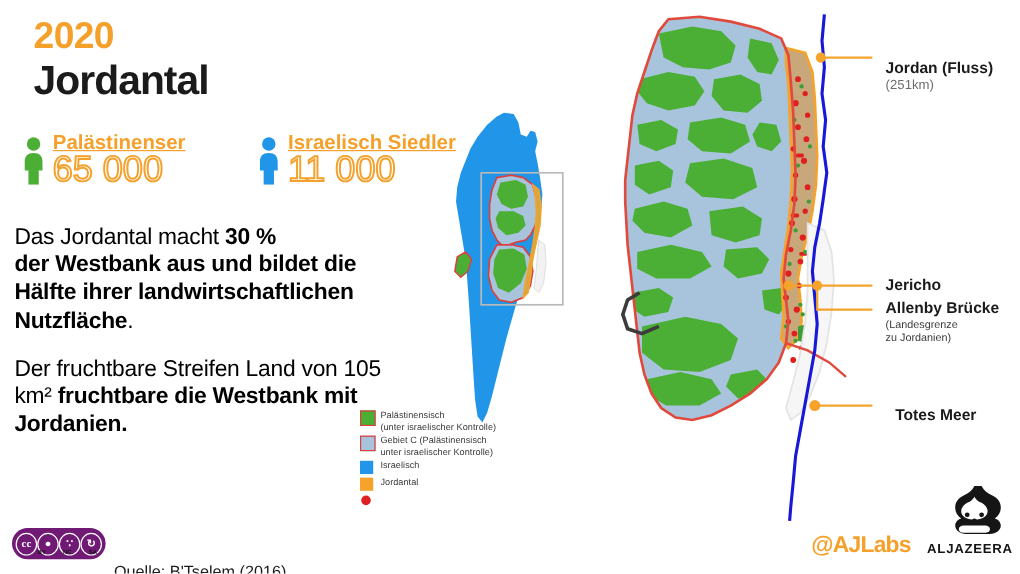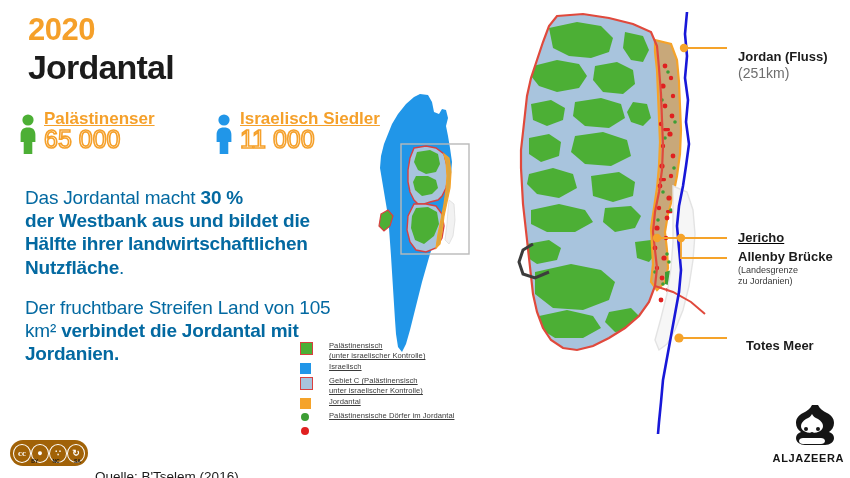--- a/index.html
+++ b/index.html
@@ -15,66 +15,66 @@
   .title{position:absolute;left:28px;top:50px;font-size:34px;font-weight:bold;
          color:#1b1b1b;letter-spacing:-0.8px;line-height:1;}
 
   .statrow{position:absolute;left:18px;top:110px;width:420px;height:56px;}
   .stat{position:absolute;top:0;height:56px;}
   .stat.pal{left:0;}
   .stat.isr{left:196px;}
   .pgl{position:absolute;left:0;top:4px;width:20px;height:40px;}
   .stat-label{position:absolute;left:26px;top:0px;font-size:17px;font-weight:bold;
               color:#f5a02a;white-space:nowrap;line-height:1.1;text-decoration:underline;}
-  .stat-num{position:absolute;left:26px;top:17px;font-size:25px;font-weight:normal;
+  .stat-num{position:absolute;left:26px;top:17px;font-size:30px;font-weight:normal;
             white-space:nowrap;line-height:1;
             color:transparent;
             -webkit-text-stroke:1.6px #f5a02a;
             letter-spacing:0px;}
 
-  .para{position:absolute;left:25px;font-size:19px;color:#0369a1;line-height:1.22;
+  .para{position:absolute;left:12px;font-size:19px;color:#000000;line-height:1.22;
         letter-spacing:-0.2px;}
   .para1{top:186px;width:330px;}
   .para2{top:296px;width:330px;}
   .para b{font-weight:bold;}
   .para .lite{font-weight:normal;}
 
   
   .legend{position:absolute;left:300px;top:341px;width:215px;}
   .lg-row{position:relative;min-height:13px;margin-bottom:1px;}
   .lg-sw{position:absolute;left:0;top:1px;width:11px;height:11px;}
   .lg-sw.box{border:1.3px solid #d94040;}
   .lg-sw.plain{border:none;}
   .lg-sw.dot{width:8px;height:8px;border-radius:50%;left:1px;top:2px;}
-  .lg-txt{margin-left:29px;font-size:7.6px;color:#3a3a3a;line-height:1.33;
-          letter-spacing:0.05px;text-decoration:underline;}
+  .lg-txt{margin-left:17px;font-size:7.6px;color:#3a3a3a;line-height:1.33;
+          letter-spacing:0.05px;}
 
   
   .cc{position:absolute;left:10px;top:440px;width:78px;height:26px;
-      background:#a16207;border-radius:13px;display:flex;align-items:center;
+      background:#701a75;border-radius:13px;display:flex;align-items:center;
       justify-content:space-between;padding:0 3px;box-sizing:border-box;}
   .cc-b{width:17px;height:17px;border-radius:50%;border:1.6px solid #fff;
         color:#fff;font-size:9px;font-weight:bold;display:flex;
         align-items:center;justify-content:center;font-family:"Liberation Serif",serif;}
   .cc-sub{position:absolute;left:10px;top:458px;width:78px;display:flex;
           justify-content:space-around;font-size:5px;color:#151515;font-weight:bold;}
   .source{position:absolute;left:95px;top:448px;font-size:13.5px;color:#1b1b1b;margin-top:21px;}
 
   
   .inset{position:absolute;left:368px;top:92px;width:110px;height:262px;}
   .mainmap{position:absolute;left:505px;top:10px;width:230px;height:425px;}
 
   
   .callout{position:absolute;}
   .co-t{font-size:13px;font-weight:bold;color:#1b1b1b;line-height:1.15;white-space:nowrap;}
-  .co-s{font-size:14px;color:#6e6e6e;line-height:1.18;white-space:nowrap;}
+  .co-s{font-size:11px;color:#6e6e6e;line-height:1.18;white-space:nowrap;}
   .co-s2{font-size:9px;color:#3a3a3a;line-height:1.25;white-space:nowrap;}
 
   .c-jordan{left:738px;top:50px;}
-  .c-jericho{left:738px;top:231px;text-decoration:underline;}
+  .c-jericho{left:738px;top:231px;}
   .c-allenby{left:738px;top:250px;}
   .c-dead{left:746px;top:339px;}
 
   
   .ajwrap{position:absolute;left:676px;top:400px;width:168px;height:68px;}
   .ajlabs{position:absolute;left:0;bottom:2px;font-size:19px;font-weight:bold;
           color:#f5a02a;letter-spacing:-0.6px;}
   .ajz{position:absolute;right:0;bottom:4px;font-size:11px;font-weight:bold;
        color:#151515;letter-spacing:0.6px;}
   .ajlogo{position:absolute;right:6px;bottom:20px;width:52px;height:44px;}
@@ -107,61 +107,55 @@
       <div class="stat-num">11 000</div>
     </div>
   </div>
 
   <div class="para para1">
     <span class="lite">Das Jordantal macht </span><b>30 %</b><br>
     <b>der Westbank aus und bildet die Hälfte ihrer landwirtschaftlichen Nutzfläche</b><span class="lite">.</span>
   </div>
 
   <div class="para para2">
-    <span class="lite">Der fruchtbare Streifen Land von 105 km² </span><b>verbindet die Jordantal mit Jordanien.</b>
+    <span class="lite">Der fruchtbare Streifen Land von 105 km² </span><b>fruchtbare die Westbank mit Jordanien.</b>
   </div>
 
   <div class="legend">
 
     <div class="lg-row">
       <span class="lg-sw box" style="background:#4caf35"></span>
       <div class="lg-txt">
         <span>Palästinensisch</span><br>
         <span>(unter israelischer Kontrolle)</span>
       </div>
     </div>
 
     <div class="lg-row">
-      <span class="lg-sw plain" style="background:#2196e8"></span>
-      <div class="lg-txt">
-        <span>Israelisch</span>
-      </div>
-    </div>
-
-    <div class="lg-row">
       <span class="lg-sw box" style="background:#a8c4dd"></span>
       <div class="lg-txt">
         <span>Gebiet C (Palästinensisch</span><br>
         <span>unter israelischer Kontrolle)</span>
       </div>
     </div>
 
     <div class="lg-row">
+      <span class="lg-sw plain" style="background:#2196e8"></span>
+      <div class="lg-txt">
+        <span>Israelisch</span>
+      </div>
+    </div>
+
+    <div class="lg-row">
       <span class="lg-sw plain" style="background:#f5a32a"></span>
       <div class="lg-txt">
         <span>Jordantal</span>
       </div>
     </div>
 
-    <div class="lg-row">
-      <span class="lg-sw dot" style="background:#3d9e35"></span>
-      <div class="lg-txt">
-        <span>Palästinensische Dörfer im Jordantal</span>
-      </div>
-    </div>
 
     <div class="lg-row">
       <span class="lg-sw dot" style="background:#e02020"></span>
     </div>
   </div>
 
   <svg class="inset" viewBox="0 0 110 262">
 
     <path fill="#2196e8" d="
       M52 2 L60 3 L64 10 L66 20 L71 22 L74 17 L78 18 L80 26 L78 34 L80 44
@@ -355,16 +349,17 @@
   </div>
   <div class="source">Quelle: B'Tselem (2016)</div>
 
   <div class="ajwrap">
     <svg class="ajlogo" viewBox="0 0 52 44">
       <path fill="#151515" d="M26 1c-2 4-5 6-9 8-4 2-7 5-7 10 0 4 2 7 5 9-3 1-5 3-5 6 0 4 4 7 9 7h20c5 0 9-3 9-7 0-3-2-5-5-6 3-2 5-5 5-9 0-5-3-8-7-10-4-2-7-4-9-8zm0 9c1 2 3 4 6 5 3 2 5 4 5 7 0 4-4 7-11 7s-11-3-11-7c0-3 2-5 5-7 3-1 5-3 6-5zm-9 24h18c2 0 4 1 4 3s-2 3-4 3H17c-2 0-4-1-4-3s2-3 4-3z"></path>
       <circle fill="#151515" cx="20" cy="25" r="2"></circle>
       <circle fill="#151515" cx="32" cy="25" r="2"></circle>
       <circle fill="#151515" cx="26" cy="30" r="2"></circle>
     </svg>
+    <div class="ajlabs">@AJLabs</div>
     <div class="ajz">ALJAZEERA</div>
   </div>
 
 </div>
 
 </body></html>

